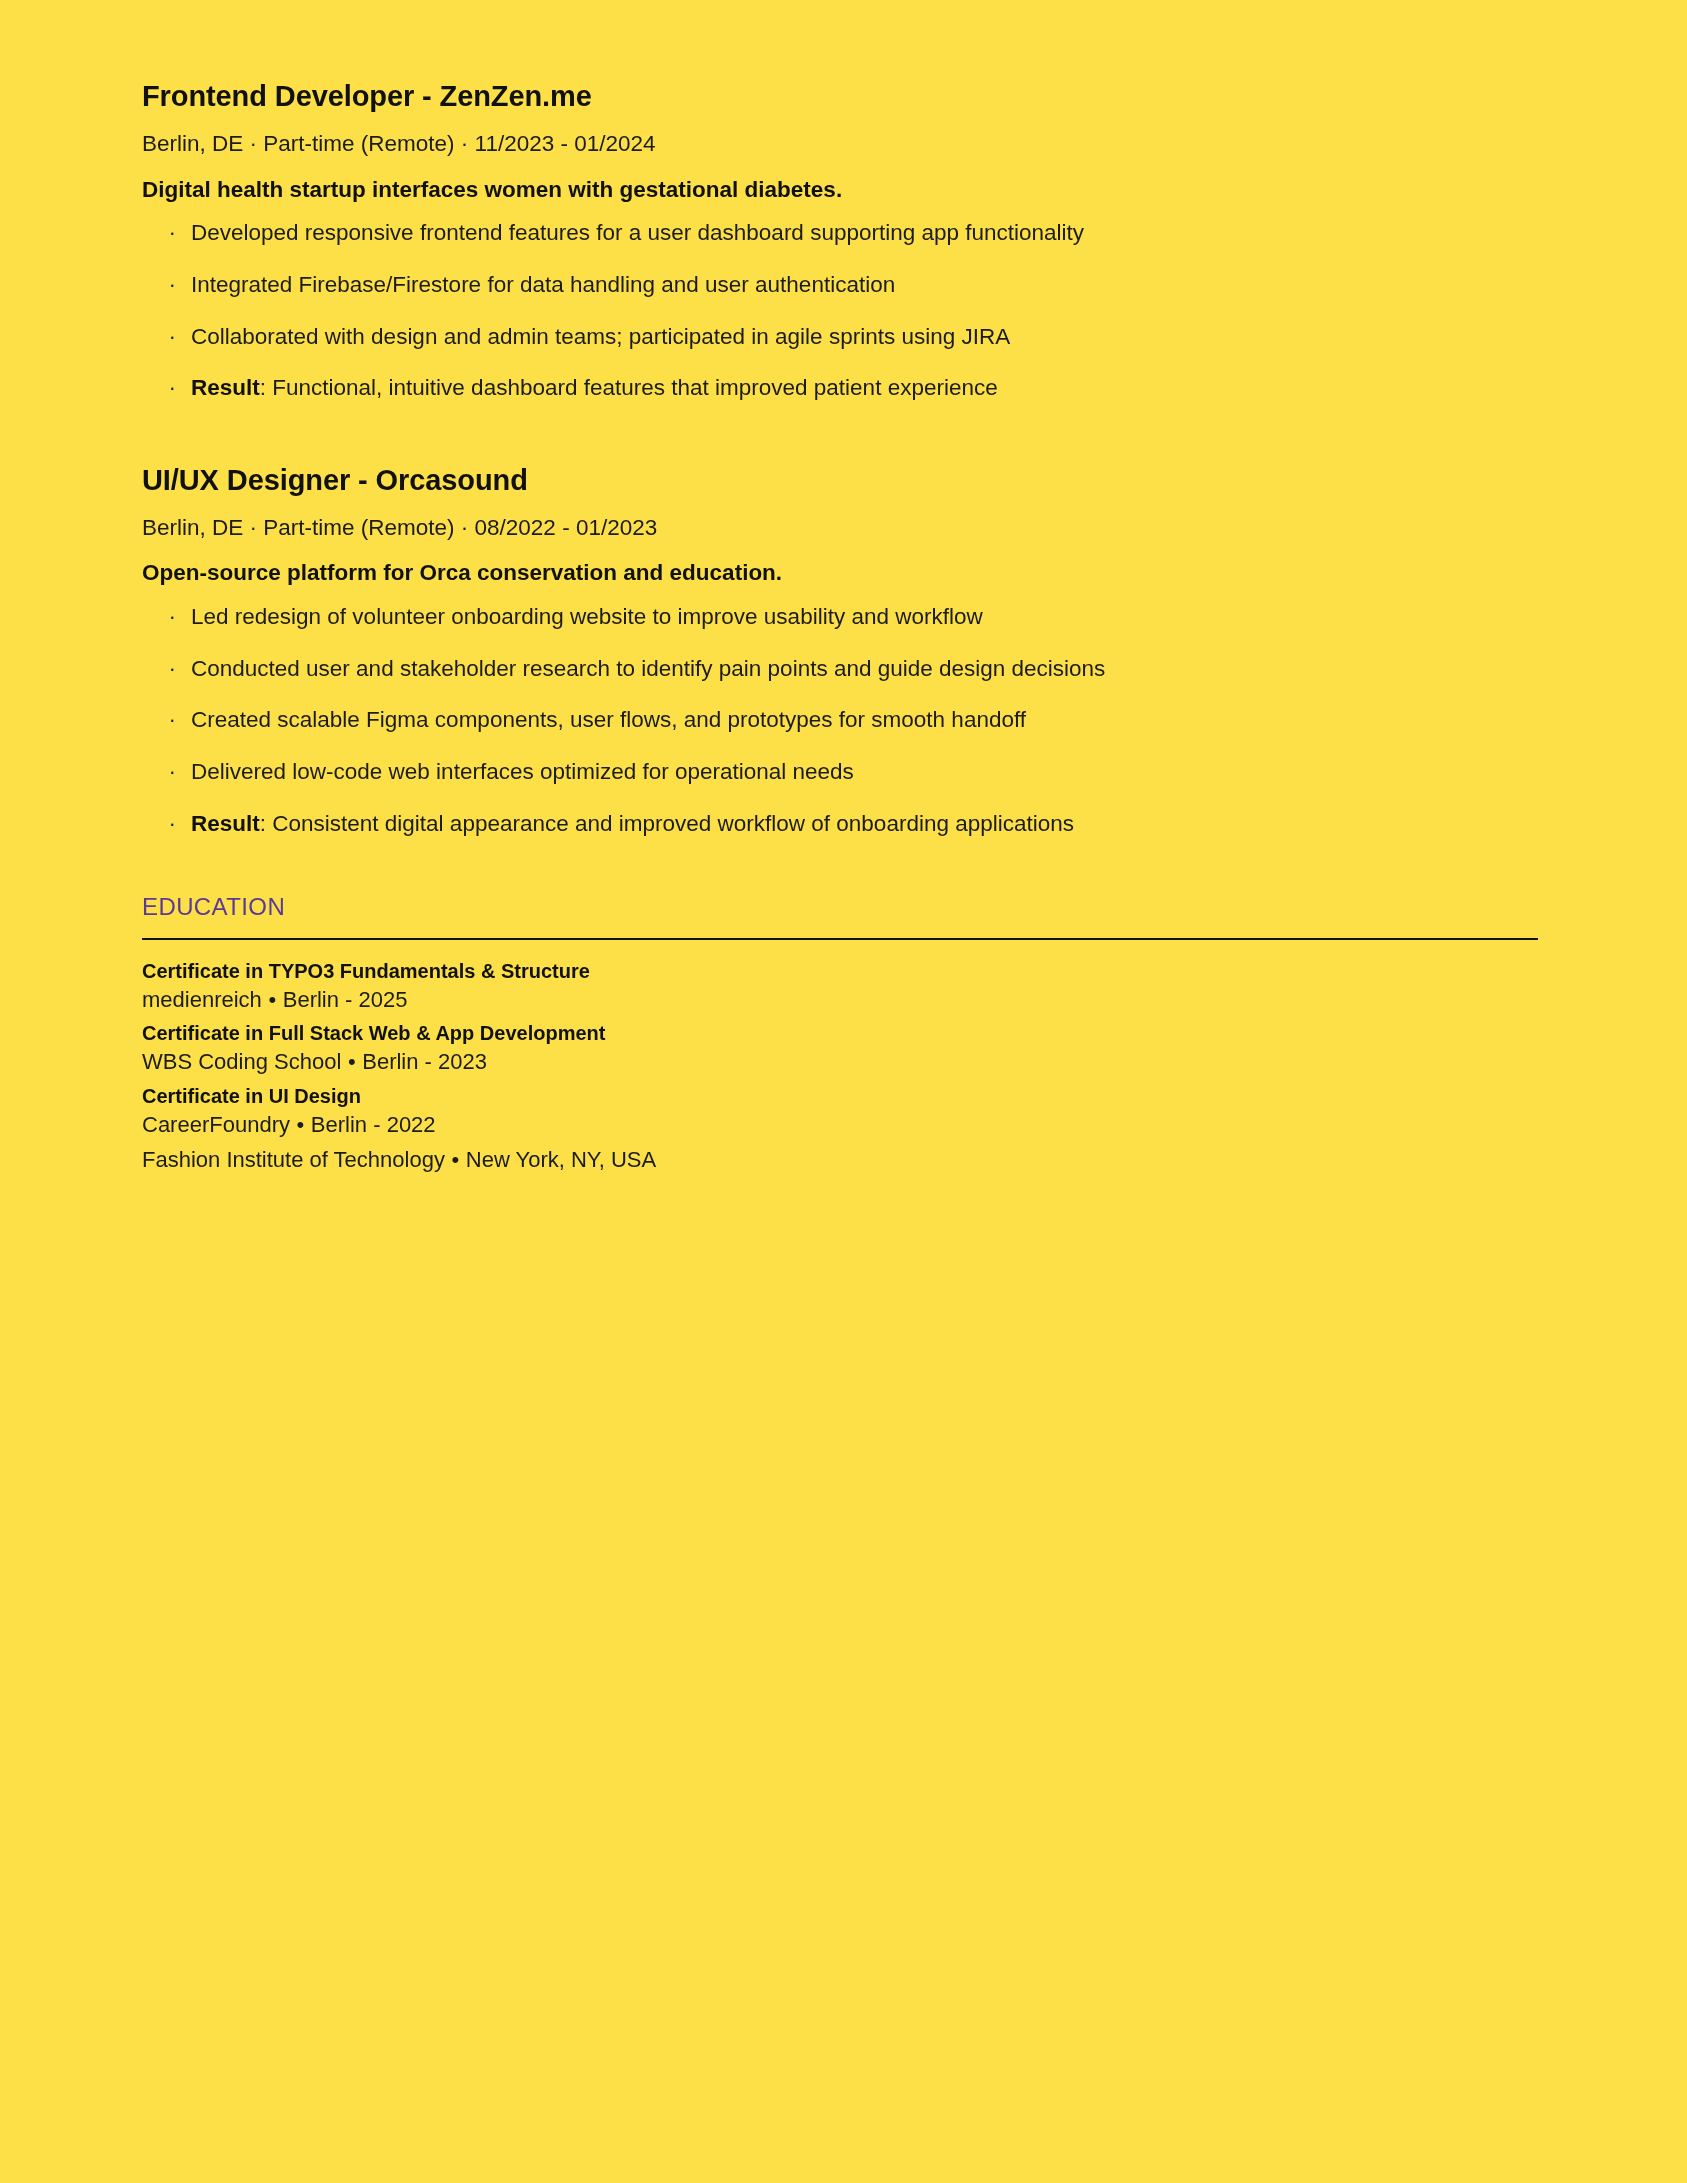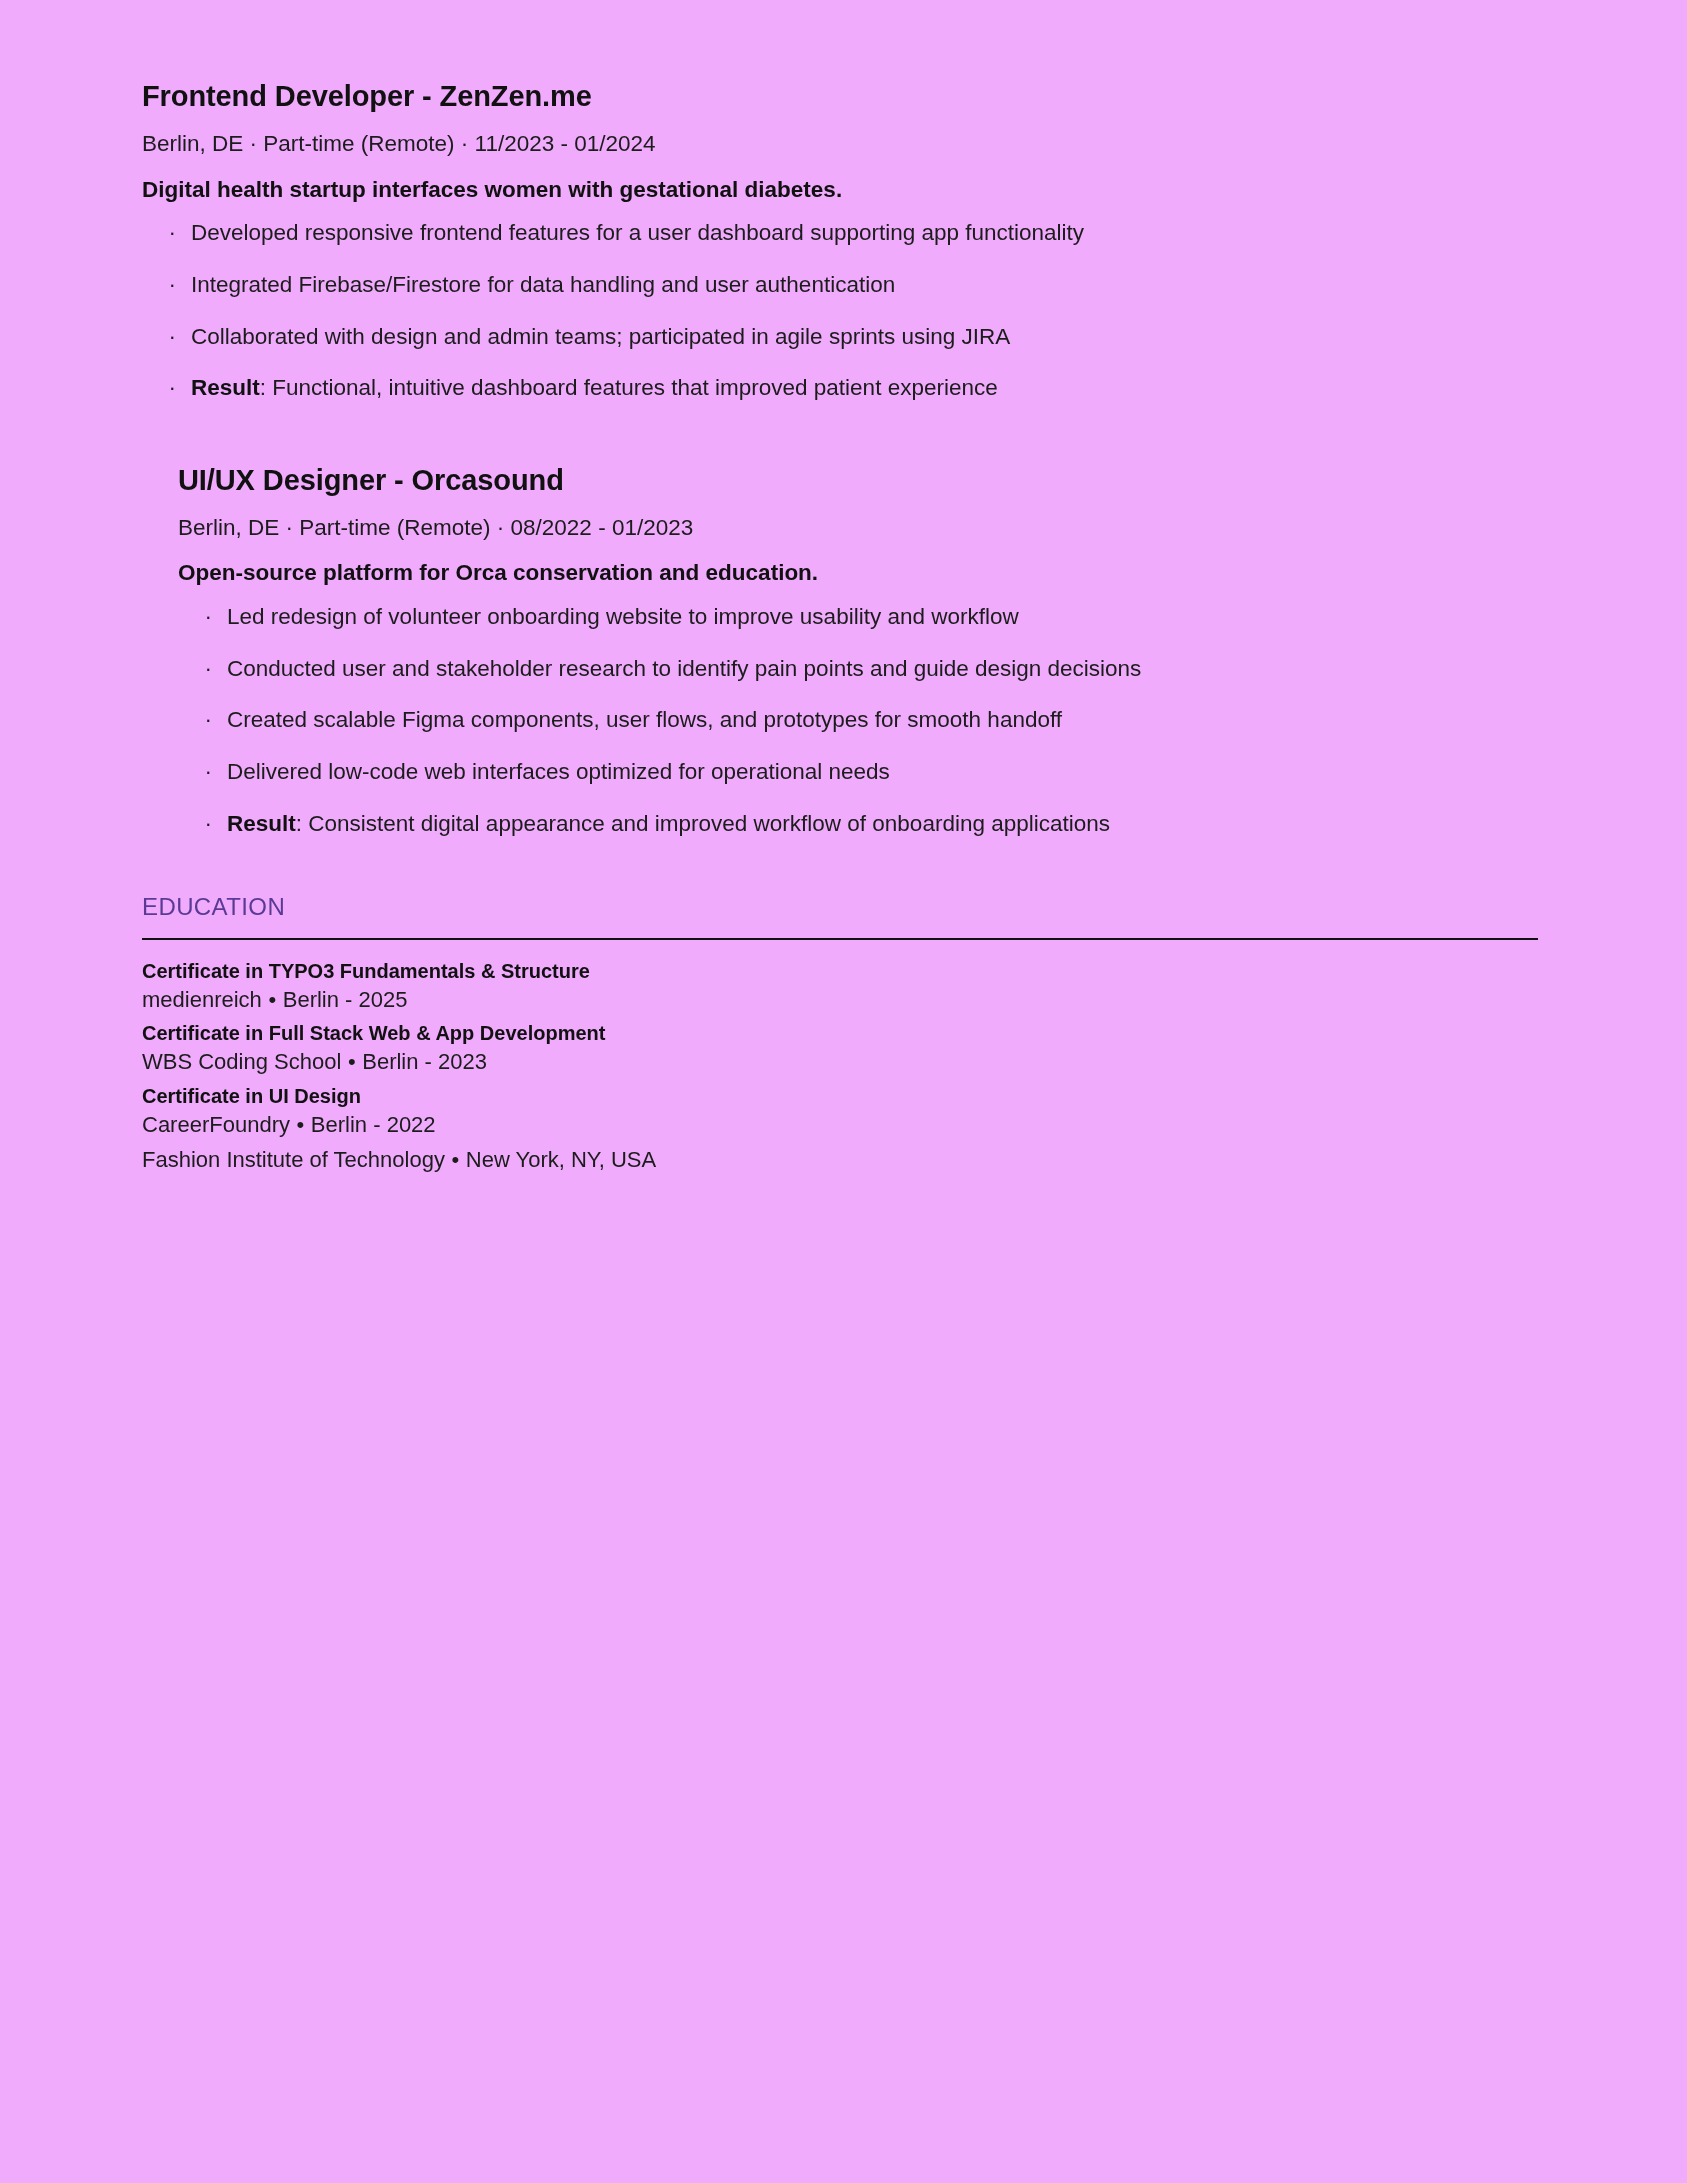--- a/index.html
+++ b/index.html
@@ -12,27 +12,27 @@
     width: 1687px;
     height: 2183px;
     font-family: "Liberation Sans", sans-serif;
     color: #1a1a1a;
     -webkit-font-smoothing: antialiased;
   }
   .page {
     position: relative;
     width: 1687px;
     height: 2183px;
-    background: #f0abfc;
+    background: #fde047;
     padding: 79px 149px 0 142px;
   }
 
   
   .job { margin: 0 0 0 0; }
-  .job + .job { margin-top: 60px; margin-left: 36px; }
+  .job + .job { margin-top: 60px; }
 
   .job-title {
     font-size: 29px;
     font-weight: 700;
     line-height: 1.22;
     letter-spacing: -0.1px;
     color: #111111;
     margin: 0 0 16px 0;
   }
   .job-meta {

